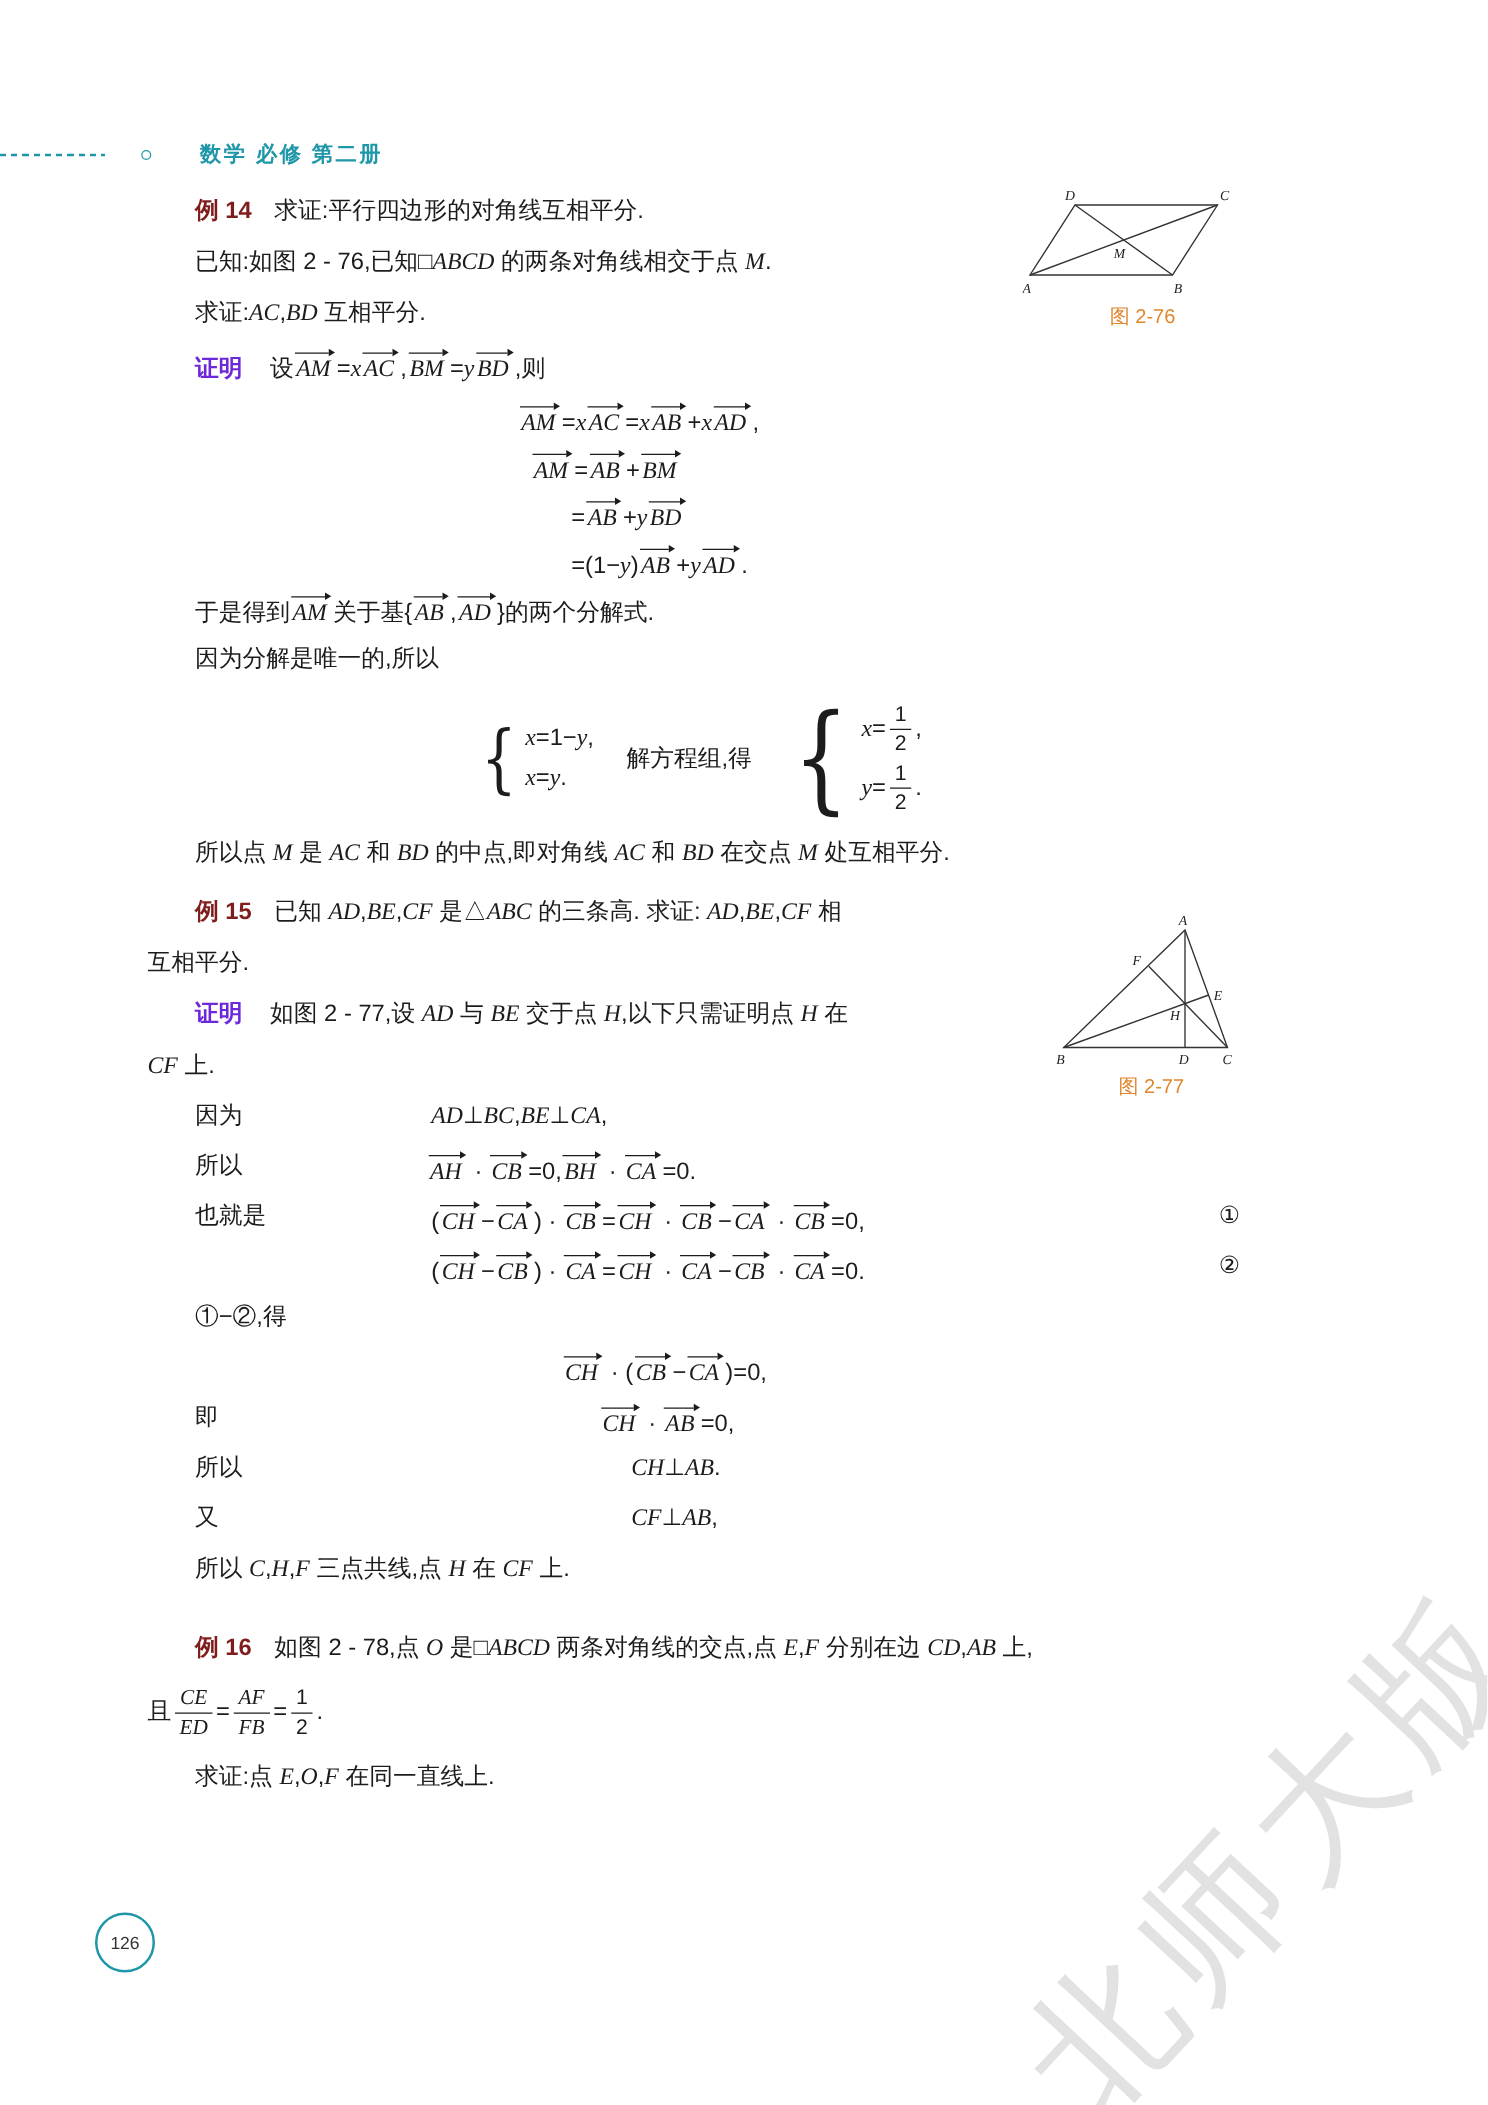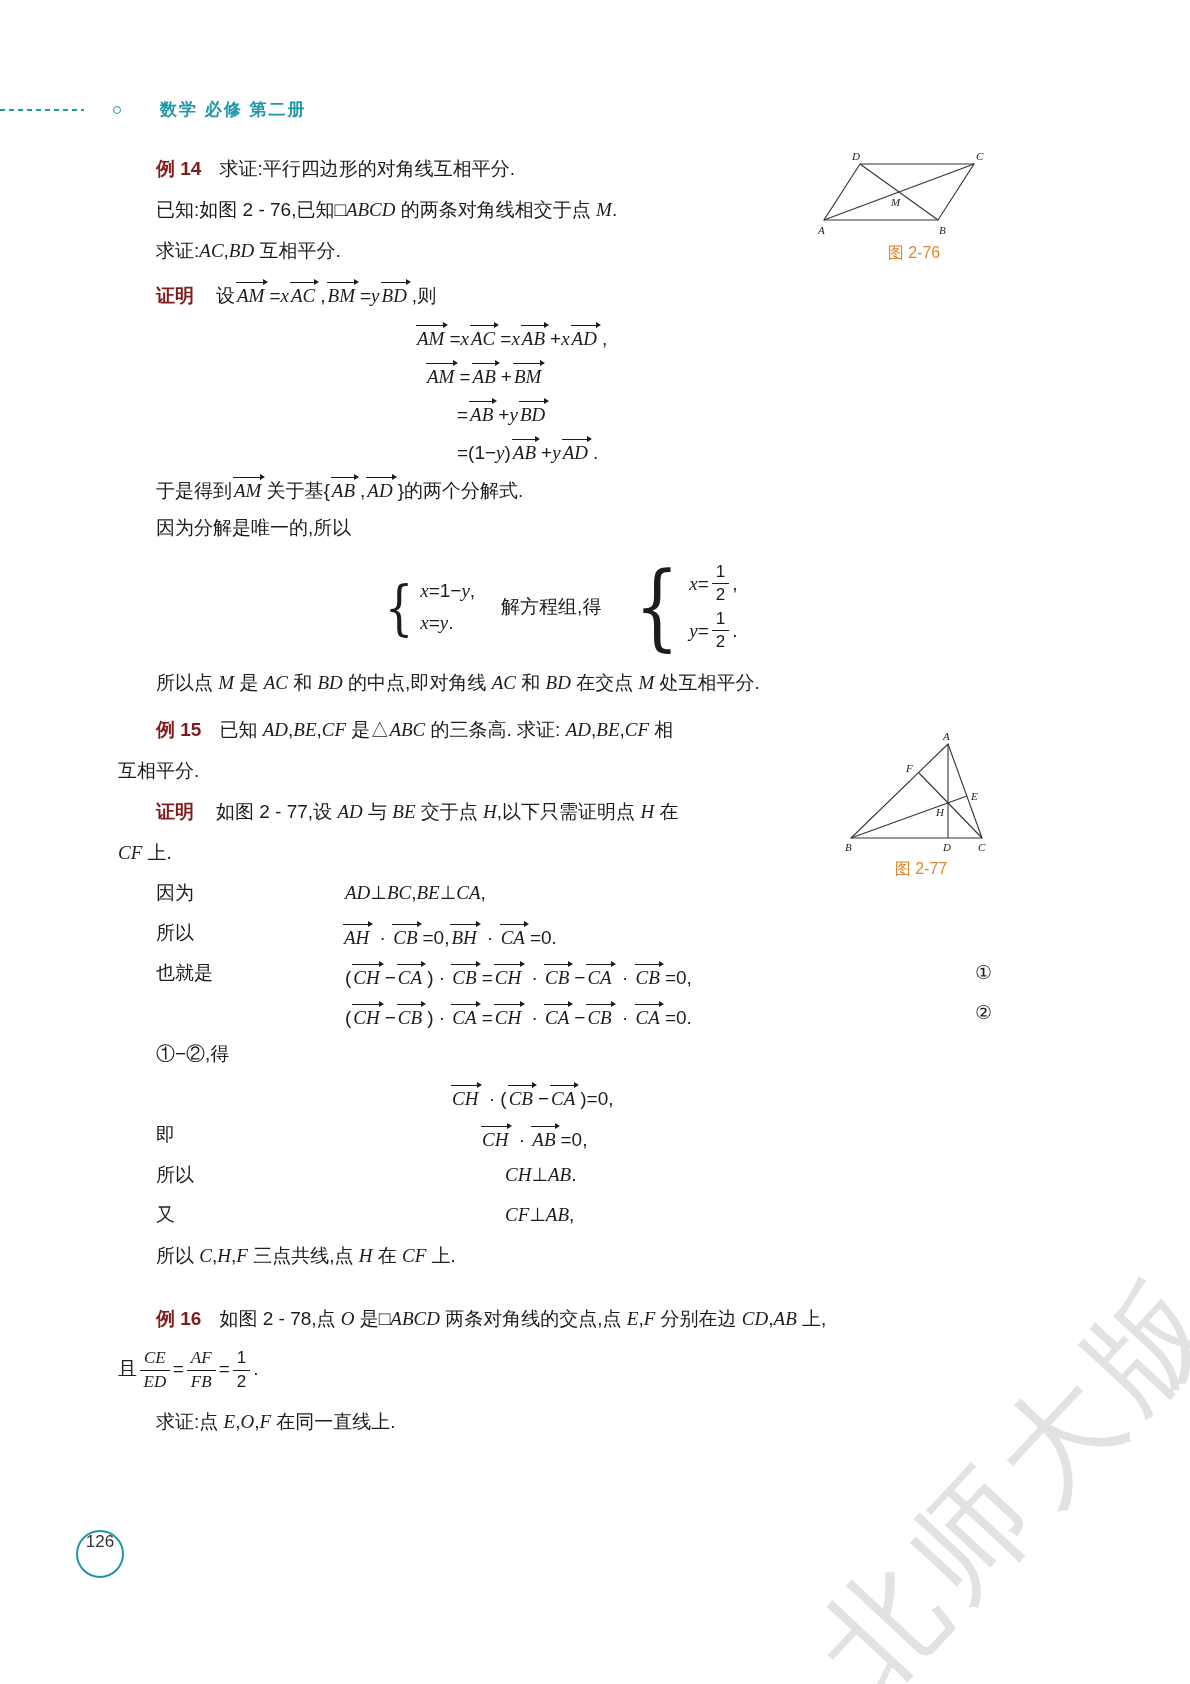--- a/index.html
+++ b/index.html
@@ -2,33 +2,33 @@
 <html><head>
 <meta charset="utf-8">
 <title>数学 必修 第二册 - p.126</title>
 <style>
   * { margin:0; padding:0; box-sizing:border-box; }
   html,body { background:#ffffff; }
   body { font-family:"Liberation Sans", sans-serif; color:#1c1c1c; }
   .page { position:relative; width:1190px; height:1684px; background:#ffffff; overflow:hidden; }
 
   
-  .page-header { position:absolute; top:98px; left:0; display:flex; align-items:center;gap:25px; }
+  .page-header { position:absolute; top:112px; left:0; display:flex; align-items:center;gap:25px; }
   .dash-rule { width:84px; height:2px;
     background:repeating-linear-gradient(90deg,#2097a8 0 5px, transparent 5px 9px); }
   .rule-dot { width:8px; height:8px; border:1.5px solid #2097a8; border-radius:50%; margin-left:4px; }
   .header-title { color:#2097a8; font-size:17px; font-weight:bold; margin-left:14px; letter-spacing:2px; }
 
   
   .content { position:relative; padding:148px 100px 0 118px; font-size:19px; }
   .line { height:41px; line-height:41px; white-space:nowrap; }
   .ind { padding-left:38px; }
 
   .ex-label { color:#7f1d1d; font-weight:bold; margin-right:18px; }
-  .proof-label { color:#7f1d1d; font-weight:bold; margin-right:22px; }
+  .proof-label { color:#6d28d9; font-weight:bold; margin-right:22px; }
 
   
   .mi { font-family:"Liberation Serif", serif; font-style:italic; }
   .vec { position:relative; display:inline-block; font-family:"Liberation Serif", serif;
          font-style:italic; padding:5px 4px 0 1px; margin:10px 1px; line-height:1.1; }
   .vec::before { content:""; position:absolute; left:0; right:5px; top:1px;
                  border-top:1.4px solid currentColor; }
   .vec::after { content:""; position:absolute; right:0; top:-2px; width:0; height:0;
                 border-left:5px solid currentColor;
                 border-top:3.2px solid transparent; border-bottom:3.2px solid transparent; }
@@ -68,22 +68,22 @@
   .fig { position:absolute; text-align:center; }
   .fig76 { left:818px; top:148px; width:192px; }
   .fig77 { left:845px; top:730px; width:152px; }
   .fig svg { display:block; margin:0 auto; }
   .fig .shape { fill:none; stroke:#333333; stroke-width:1.1; }
   .fig text { font-family:"Liberation Serif", serif; font-style:italic; font-size:11px; fill:#222222; }
   .fig-caption { color:#e0862c; font-size:16px; margin-top:5px; }
 
   
   .page-num { position:absolute; left:76px; top:1530px; width:48px; height:48px;
-              border:2px solid #2097a8; border-radius:50%; display:flex; align-items:flex-start;
-              justify-content:center; font-size:17px; color:#333333; }
+              border:2px solid #2097a8; border-radius:50%; display:flex; align-items:center;
+              justify-content:center; font-size:14px; color:#333333; }
   .watermark { position:absolute; right:-90px; bottom:120px; font-size:118px; letter-spacing:12px;
                color:#bfbfbf; opacity:0.45; transform:rotate(-47deg); white-space:nowrap;
                pointer-events:none; }
 
   section { display:block; }
   .ex15 { margin-top:6px; }
   .ex16 { margin-top:22px; }
   .concl { margin-top:8px; }
 </style>
 </head>

